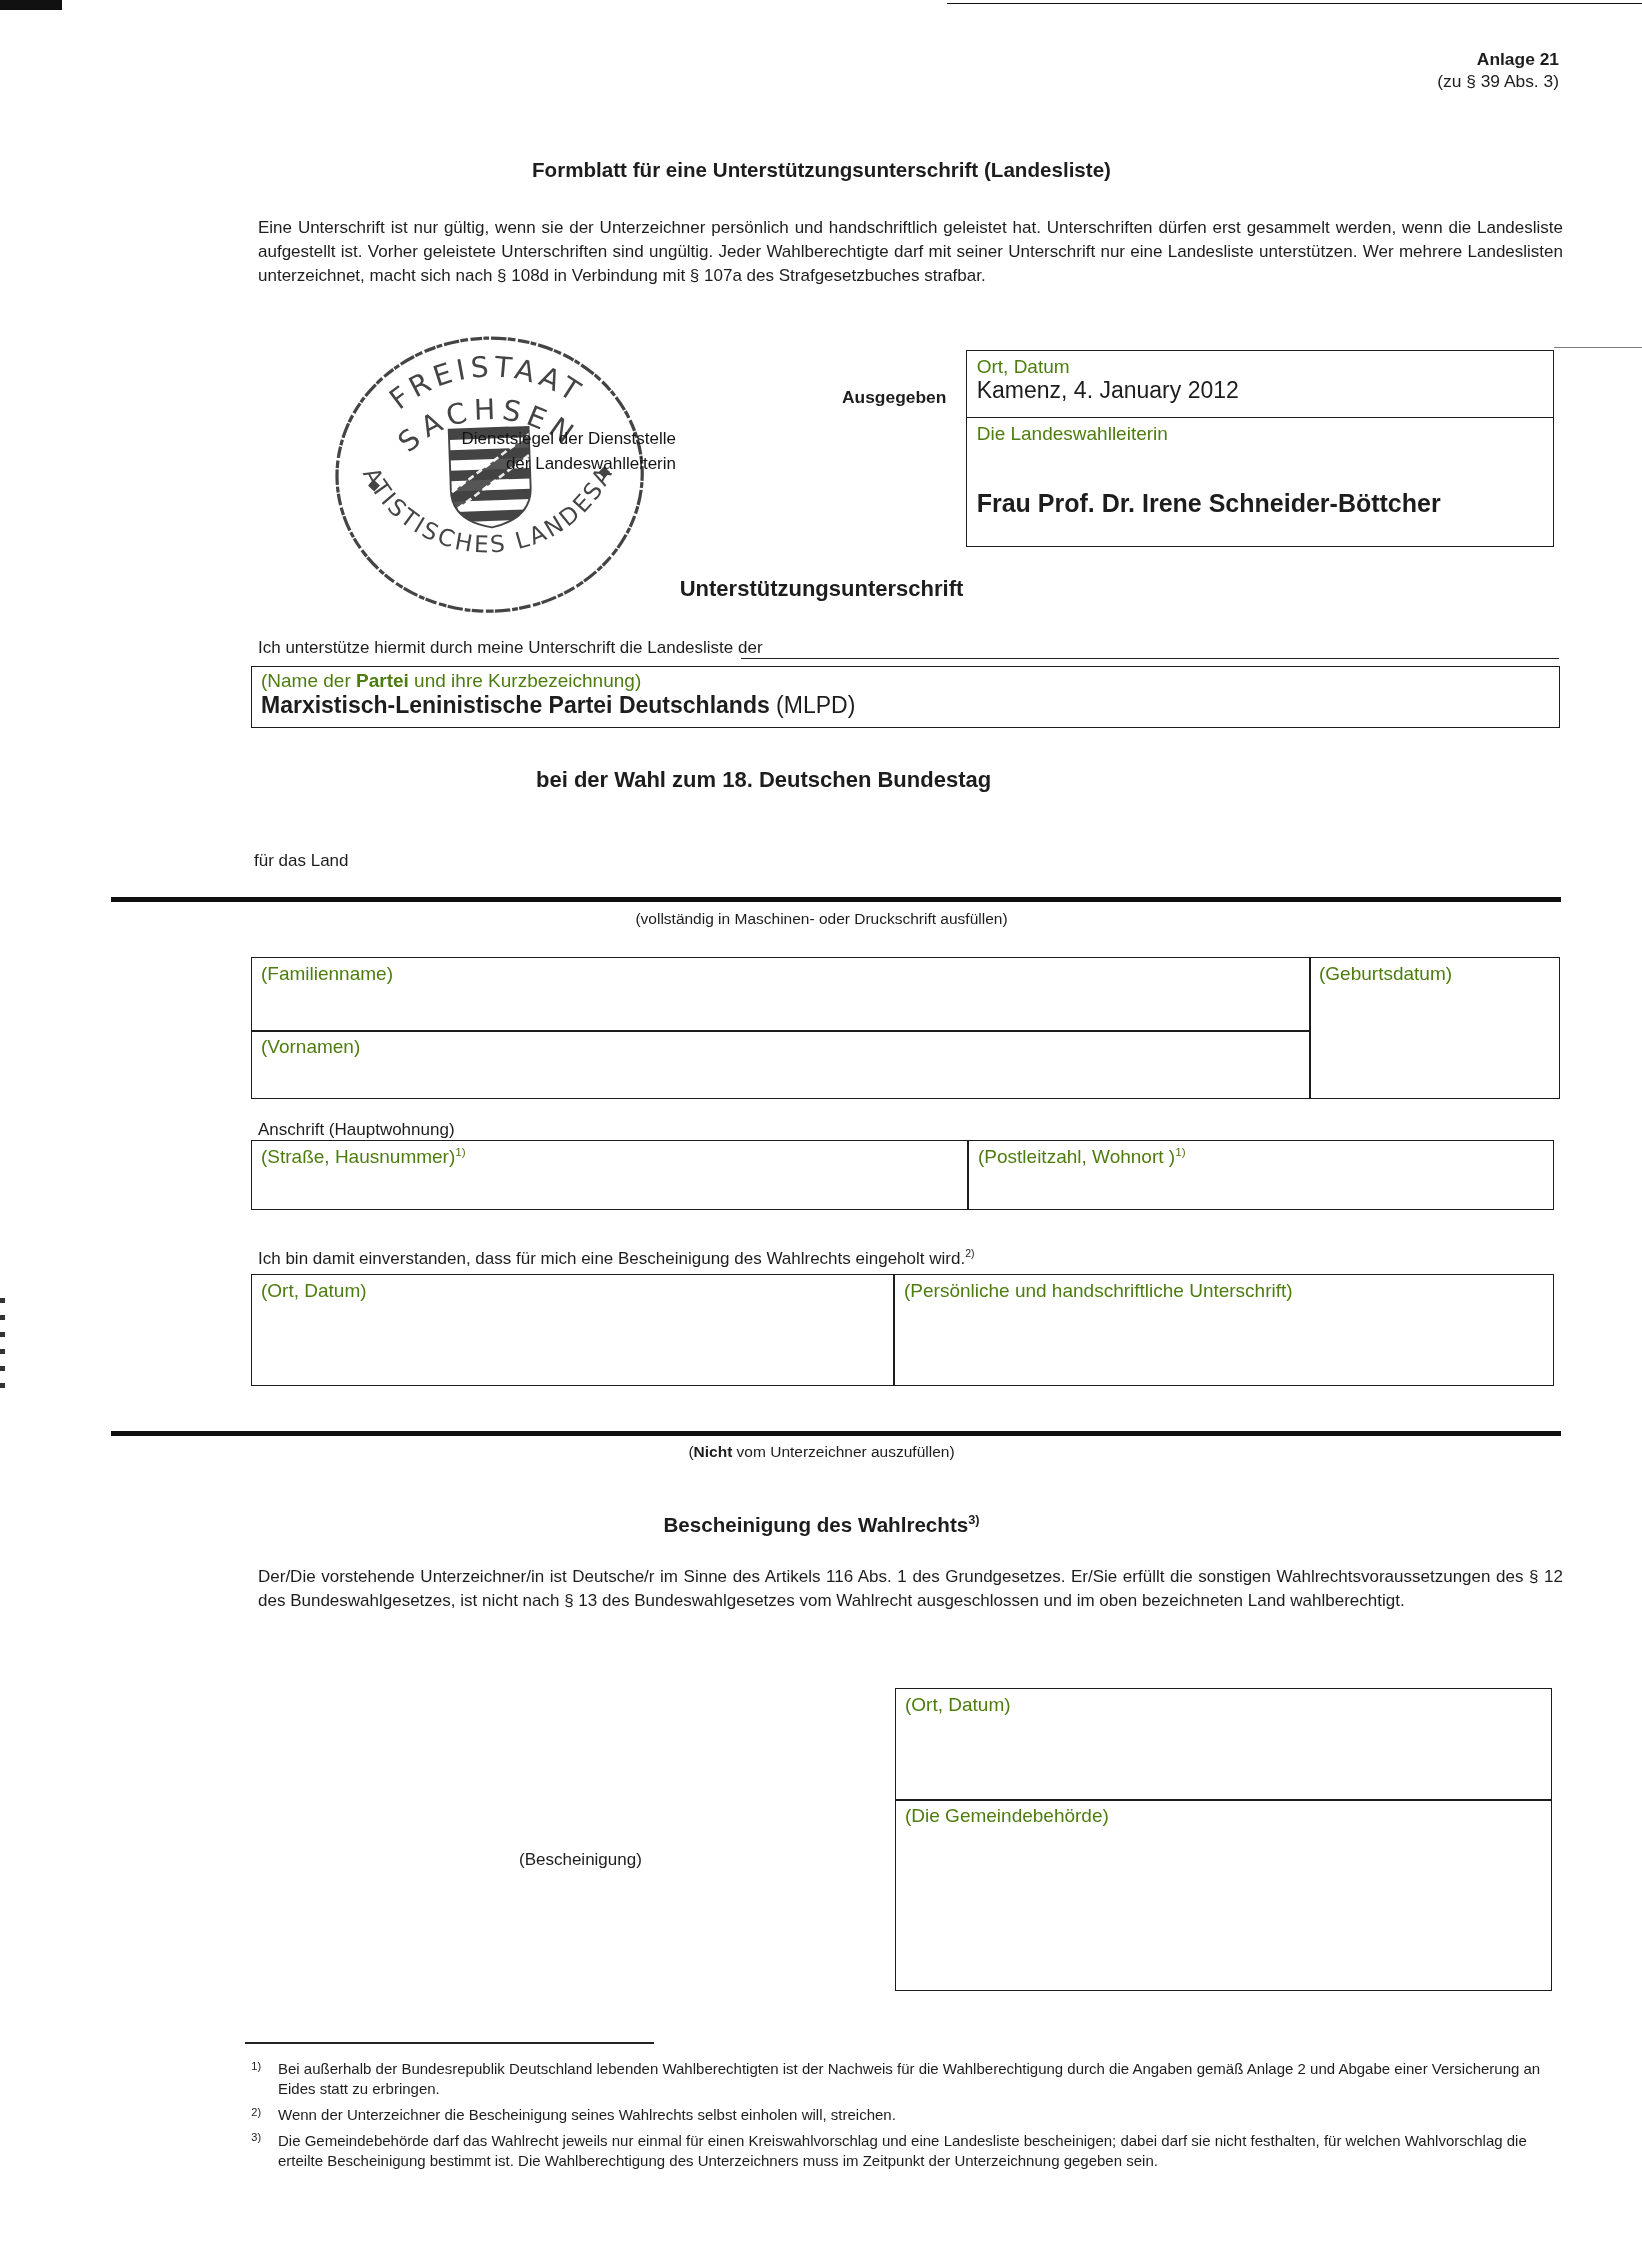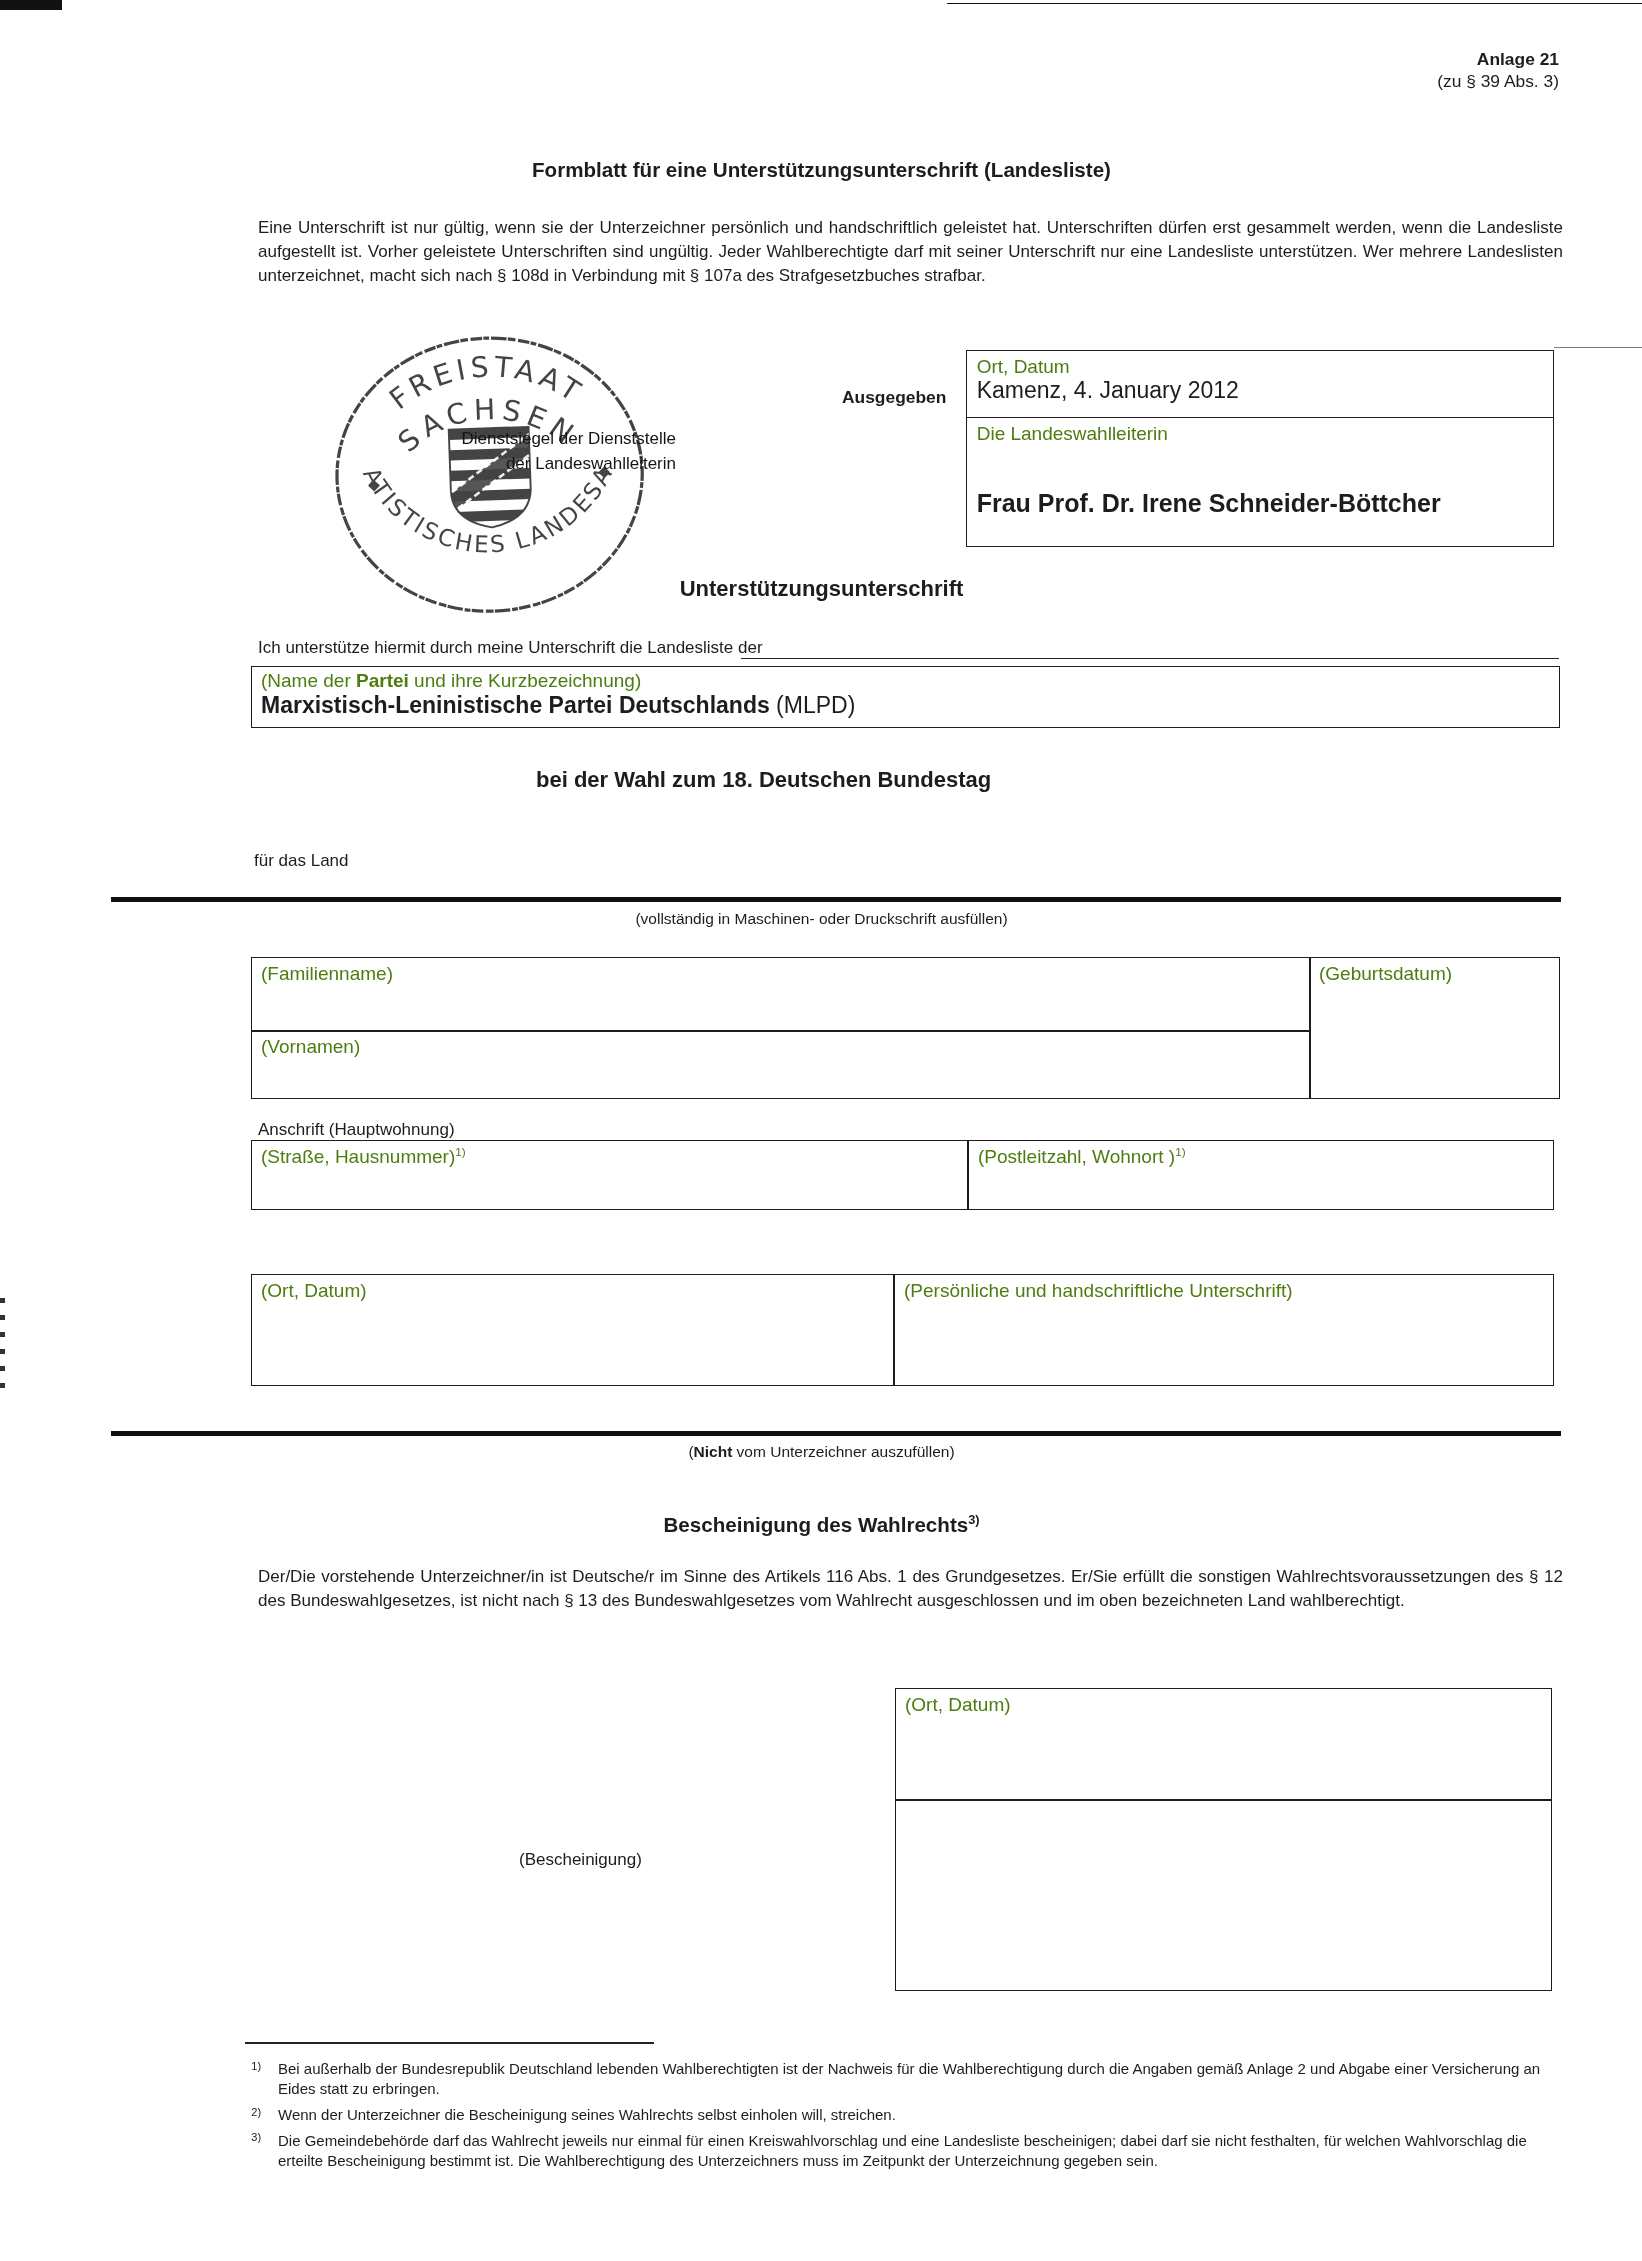--- a/index.html
+++ b/index.html
@@ -127,40 +127,44 @@
   <div class="fbox" style="left:251px;top:1140px;width:1303px;height:70px;">
     <div class="vline" style="left:715px;"></div>
     <div class="abs" style="left:0;top:0;width:715px;height:66px;">
       <span class="abs small-label" style="left:9px;top:5.2px;"><span>(Straße, Hausnummer)</span><sup class="fm">1)</sup></span>
     </div>
     <div class="abs" style="left:717px;top:0;width:583px;height:66px;">
       <span class="abs small-label" style="left:9px;top:5.2px;"><span>(Postleitzahl, Wohnort )</span><sup class="fm">1)</sup></span>
     </div>
   </div>
 
+  <div class="abs body-text" style="left:258px;top:1247px;"><span>Ich bin damit einverstanden, dass für mich eine Bescheinigung des Wahlrechts eingeholt wird.</span><sup class="fm">2)</sup></div>
   <div class="fbox" style="left:251px;top:1274px;width:1303px;height:112px;">
     <div class="vline" style="left:641px;"></div>
     <div class="abs" style="left:0;top:0;width:641px;height:108px;">
       <span class="abs small-label" style="left:9px;top:5.2px;">(Ort, Datum)</span>
     </div>
     <div class="abs" style="left:643px;top:0;width:657px;height:108px;">
       <span class="abs small-label" style="left:9px;top:5.2px;">(Persönliche und handschriftliche Unterschrift)</span>
     </div>
   </div>
 
   <div class="rule-thick" style="left:111px;top:1431px;width:1450px;"></div>
   <div class="abs centered" style="top:1443px;font-size:15.5px;"><span>(</span><span class="b">Nicht</span><span> vom Unterzeichner auszufüllen)</span></div>
 
   <div class="abs centered b" style="top:1513px;font-size:20.6px;"><span>Bescheinigung des Wahlrechts</span><sup class="fm">3)</sup></div>
   <div class="abs body-text" style="left:258px;top:1565px;width:1305px;text-align:justify;">Der/Die vorstehende Unterzeichner/in ist Deutsche/r im Sinne des Artikels 116 Abs. 1 des Grundgesetzes. Er/Sie erfüllt die sonstigen Wahlrechtsvoraussetzungen des § 12 des Bundeswahlgesetzes, ist nicht nach § 13 des Bundeswahlgesetzes vom Wahlrecht ausgeschlossen und im oben bezeichneten Land wahlberechtigt.</div>
 
   <div class="fbox" style="left:895px;top:1688px;width:657px;height:303px;">
     <div class="hline" style="top:110px;"></div>
     <div class="abs" style="left:0;top:0;width:653px;height:110px;">
       <span class="abs small-label" style="left:9px;top:5.2px;">(Ort, Datum)</span>
+    </div>
+    <div class="abs" style="left:0;top:111px;width:653px;height:187px;">
+      <span class="abs small-label" style="left:9px;top:5.2px;">(Die Gemeindebehörde)</span>
     </div>
   </div>
   <div class="abs" style="left:519px;top:1850px;font-size:17px;">(Bescheinigung)</div>
 
   <div class="rule-thin" style="left:245px;top:2042px;width:409px;height:1.9px;"></div>
   <div class="abs" style="left:250px;top:2059px;width:1316px;">
     <div class="fn">
       <span class="mk">1)</span>
       <span>Bei außerhalb der Bundesrepublik Deutschland lebenden Wahlberechtigten ist der Nachweis für die Wahlberechtigung durch die Angaben gemäß Anlage 2 und Abgabe einer Versicherung an Eides statt zu erbringen.</span>
     </div>

